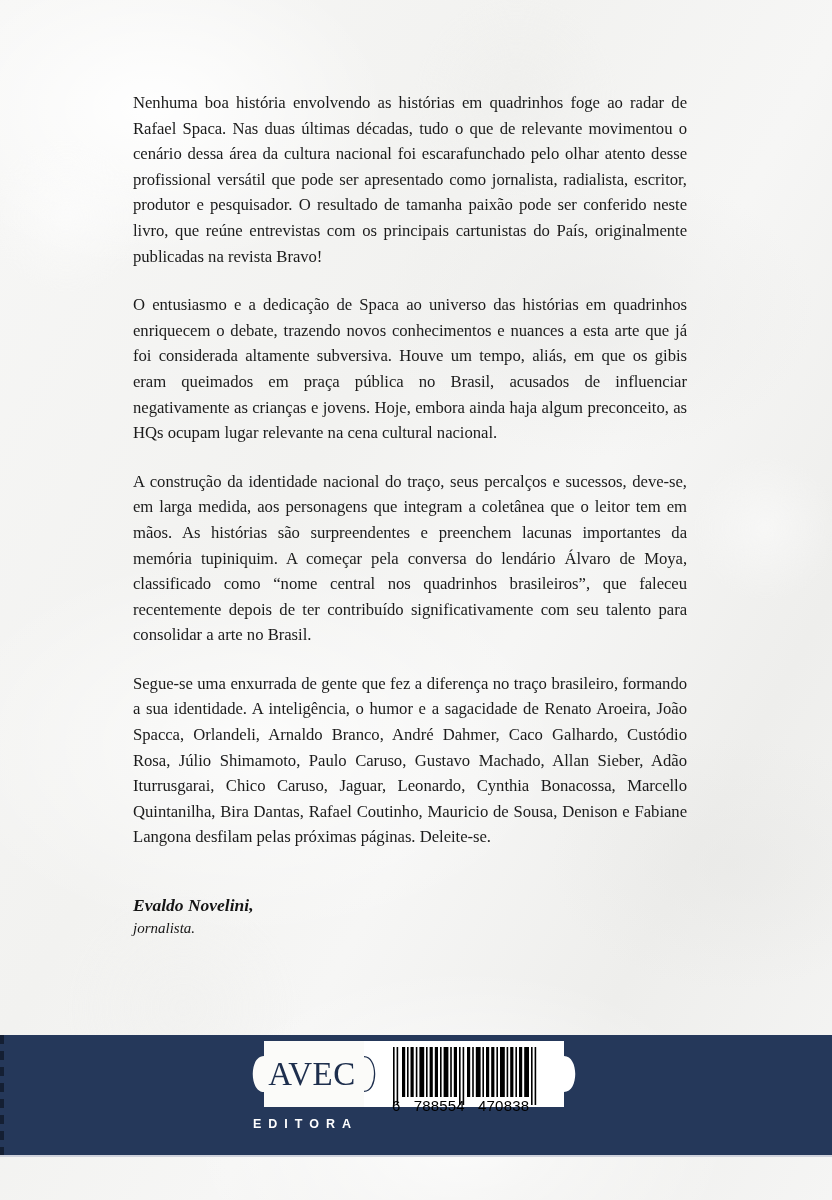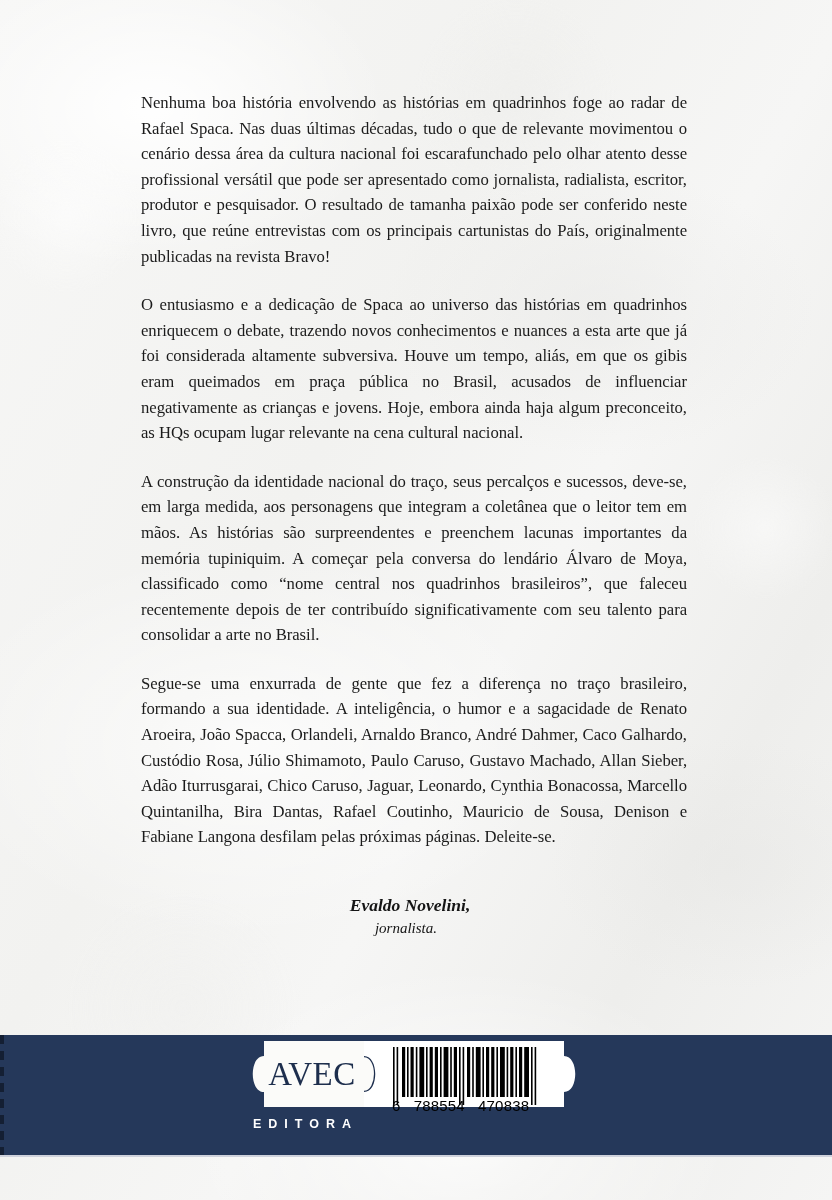--- a/index.html
+++ b/index.html
@@ -44,37 +44,37 @@
 
   
   #text-column {
     position: absolute;
     left: 133px;
     top: 90px;
     width: 554px;
   }
 
   .para {
-    margin: 0 0 23px 8px;
+    margin: 0 0 23px 0;
     font-size: 16.7px;
     line-height: 25.6px;
     text-align: justify;
     text-justify: inter-word;
     color: #1b1b1b;
     letter-spacing: -0.05px;
     word-spacing: 0.1px;
   }
   .para:last-of-type { margin-bottom: 0; font-family: Liberation Serif, serif; }
 
   #signature-block {
     position: absolute;
     left: 133px;
     top: 893px;
     width: 554px;
-    text-align: center;
+    text-align: left;
   }
   #signature-name {
     font-style: italic;
     font-weight: bold;
     font-size: 17.5px;
     line-height: 24px;
     color: #151515;
     display: block;
   }
   #signature-role {

